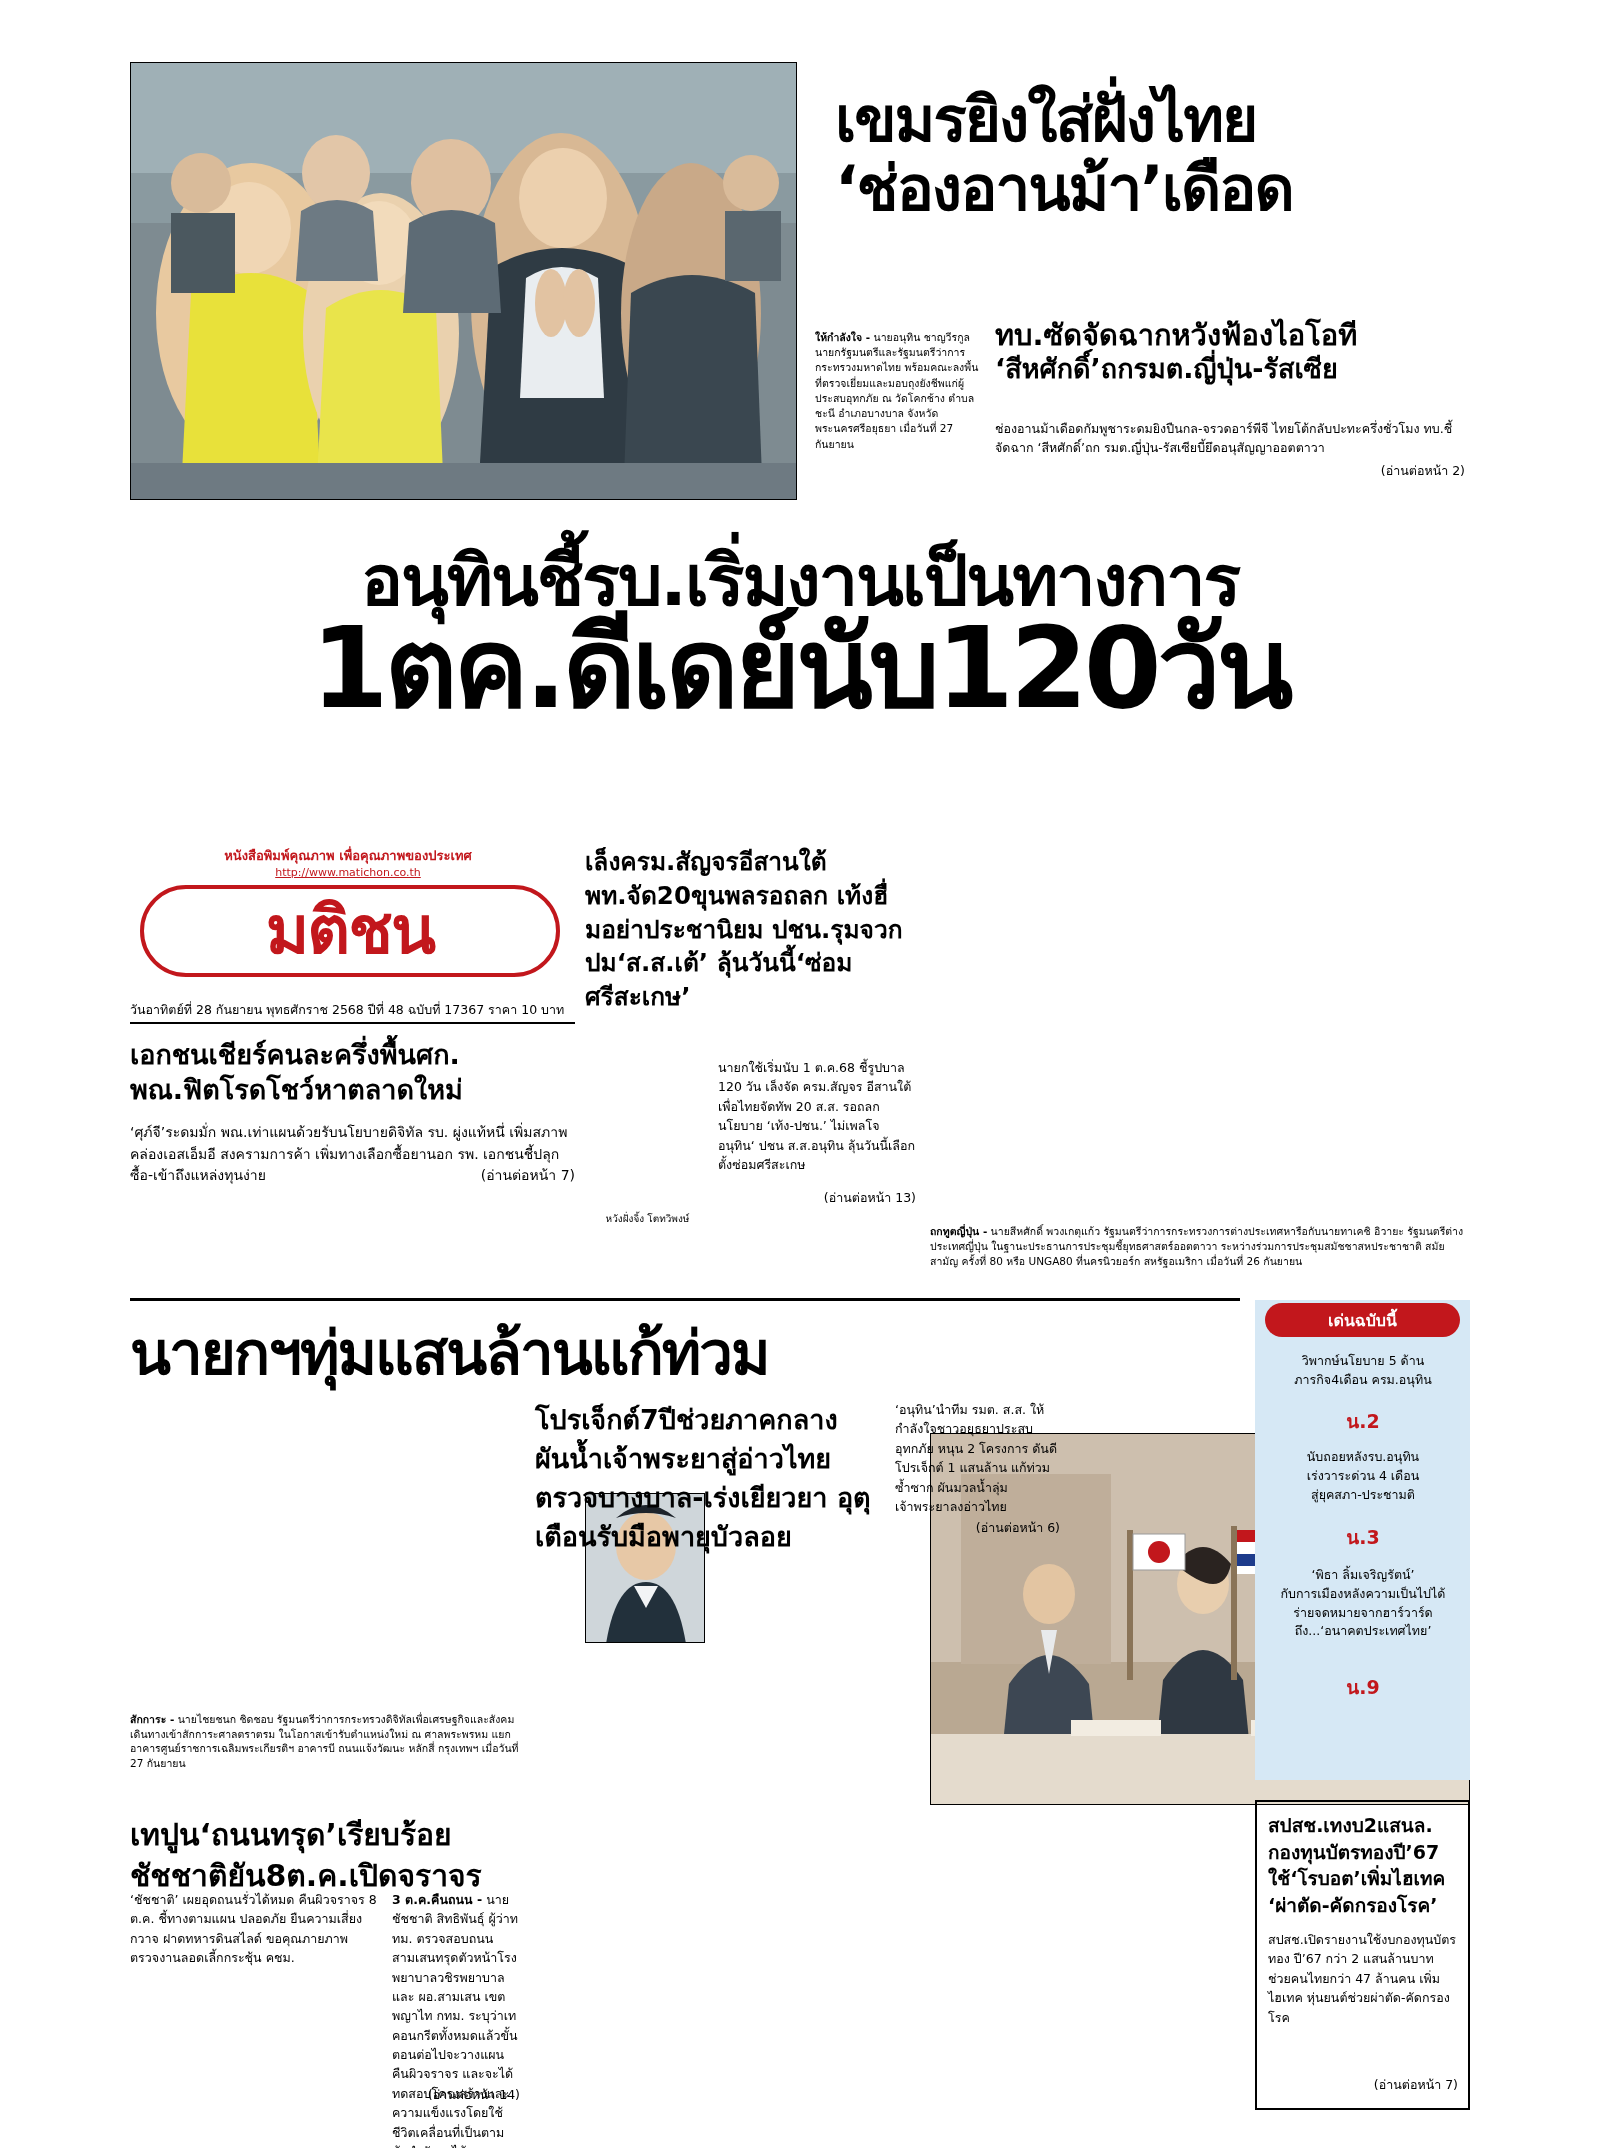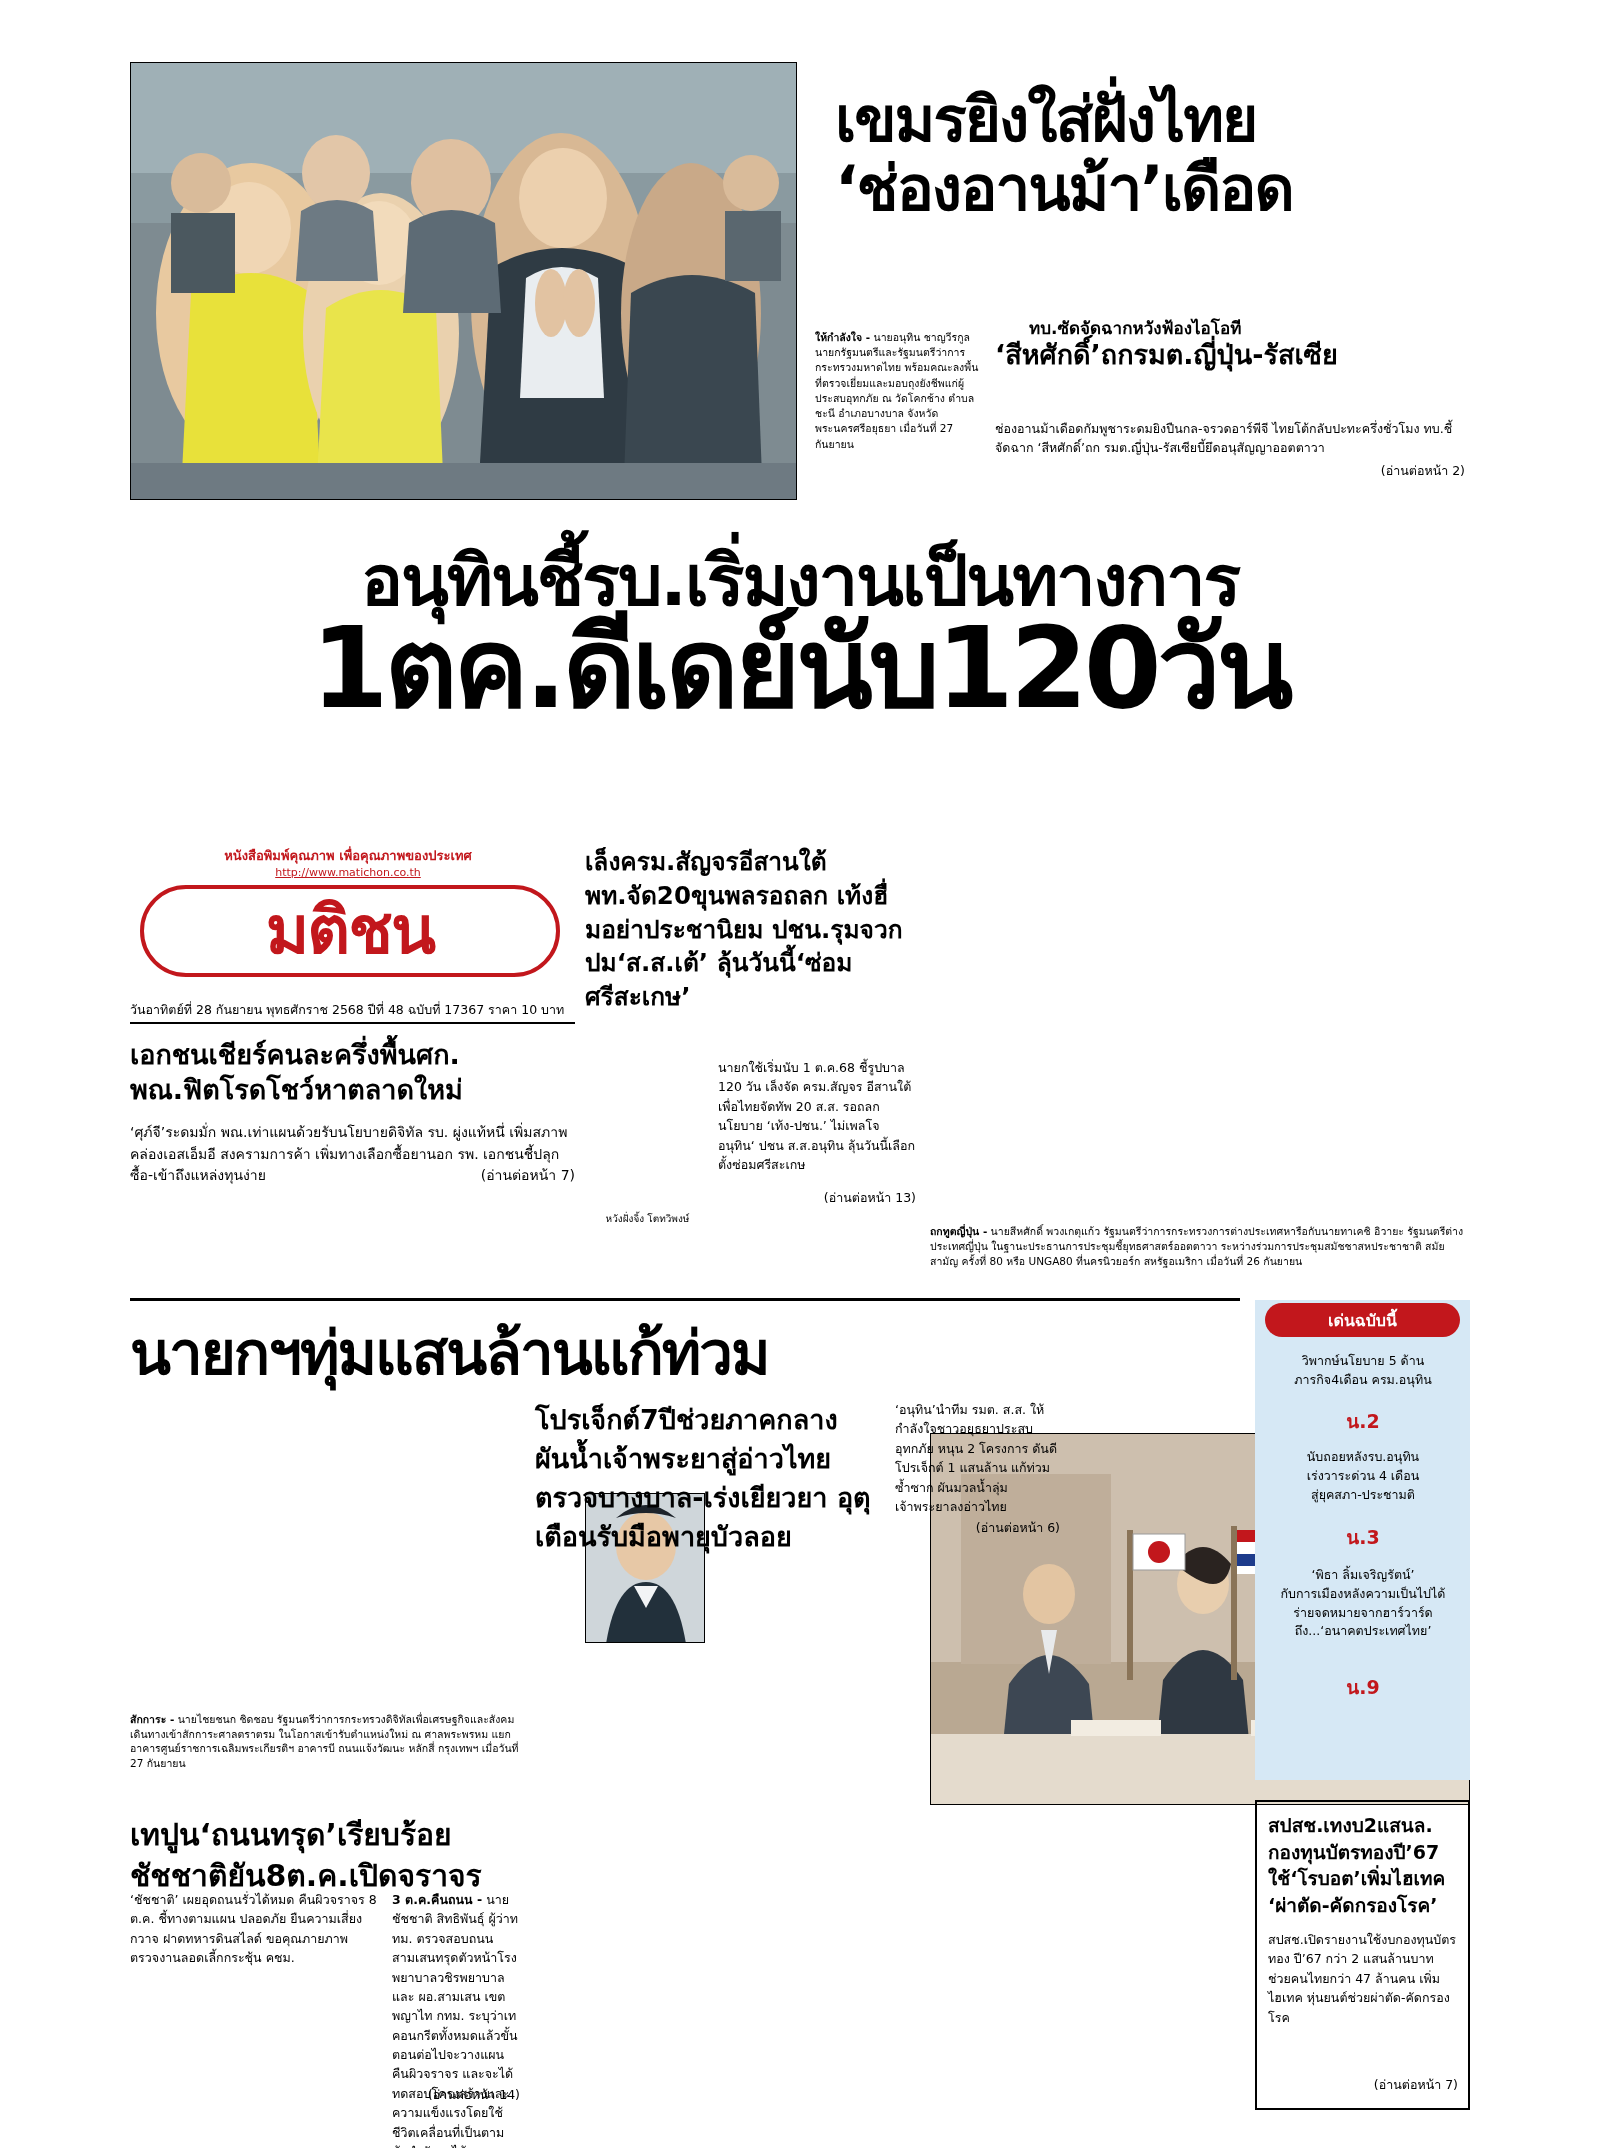--- a/index.html
+++ b/index.html
@@ -11,21 +11,21 @@
   .photo{background:#c9cfd4;overflow:hidden;position:relative;}
   .capb{font-weight:bold;}
   .rule{background:#000;}
 
   
   #topphoto{left:130px;top:62px;width:667px;height:438px;}
   #topheadline{left:815px;top:90px;width:655px;margin-left:20px;}
   #topheadline .l1{font-size:62px;line-height:0.98;font-weight:bold;letter-spacing:-2px;}
   #topheadline .l2{font-size:62px;line-height:1.02;font-weight:bold;letter-spacing:-2px;margin-top:6px;}
   #topsub{left:995px;top:318px;width:470px;}
-  #topsub .s1{font-size:17px;font-weight:bold;line-height:1.22;margin-left:34px;}
+  #topsub .s1{font-size:29px;font-weight:bold;line-height:1.22;}
   #topsub .s2{font-size:27px;font-weight:bold;line-height:1.22;}
   #topdeck{left:995px;top:420px;width:470px;font-size:12.5px;line-height:1.5;}
   #topdeck .cont{text-align:right;display:block;margin-top:4px;}
   #topcap{left:815px;top:330px;width:165px;font-size:10.5px;line-height:1.45;}
 
   
   #bannerline1{left:130px;top:525px;width:1340px;text-align:center;font-size:70px;font-weight:bold;letter-spacing:-2px;}
   #bannerline2{left:130px;top:612px;width:1340px;text-align:center;font-size:112px;font-weight:bold;letter-spacing:-4px;line-height:1;}
 
   

